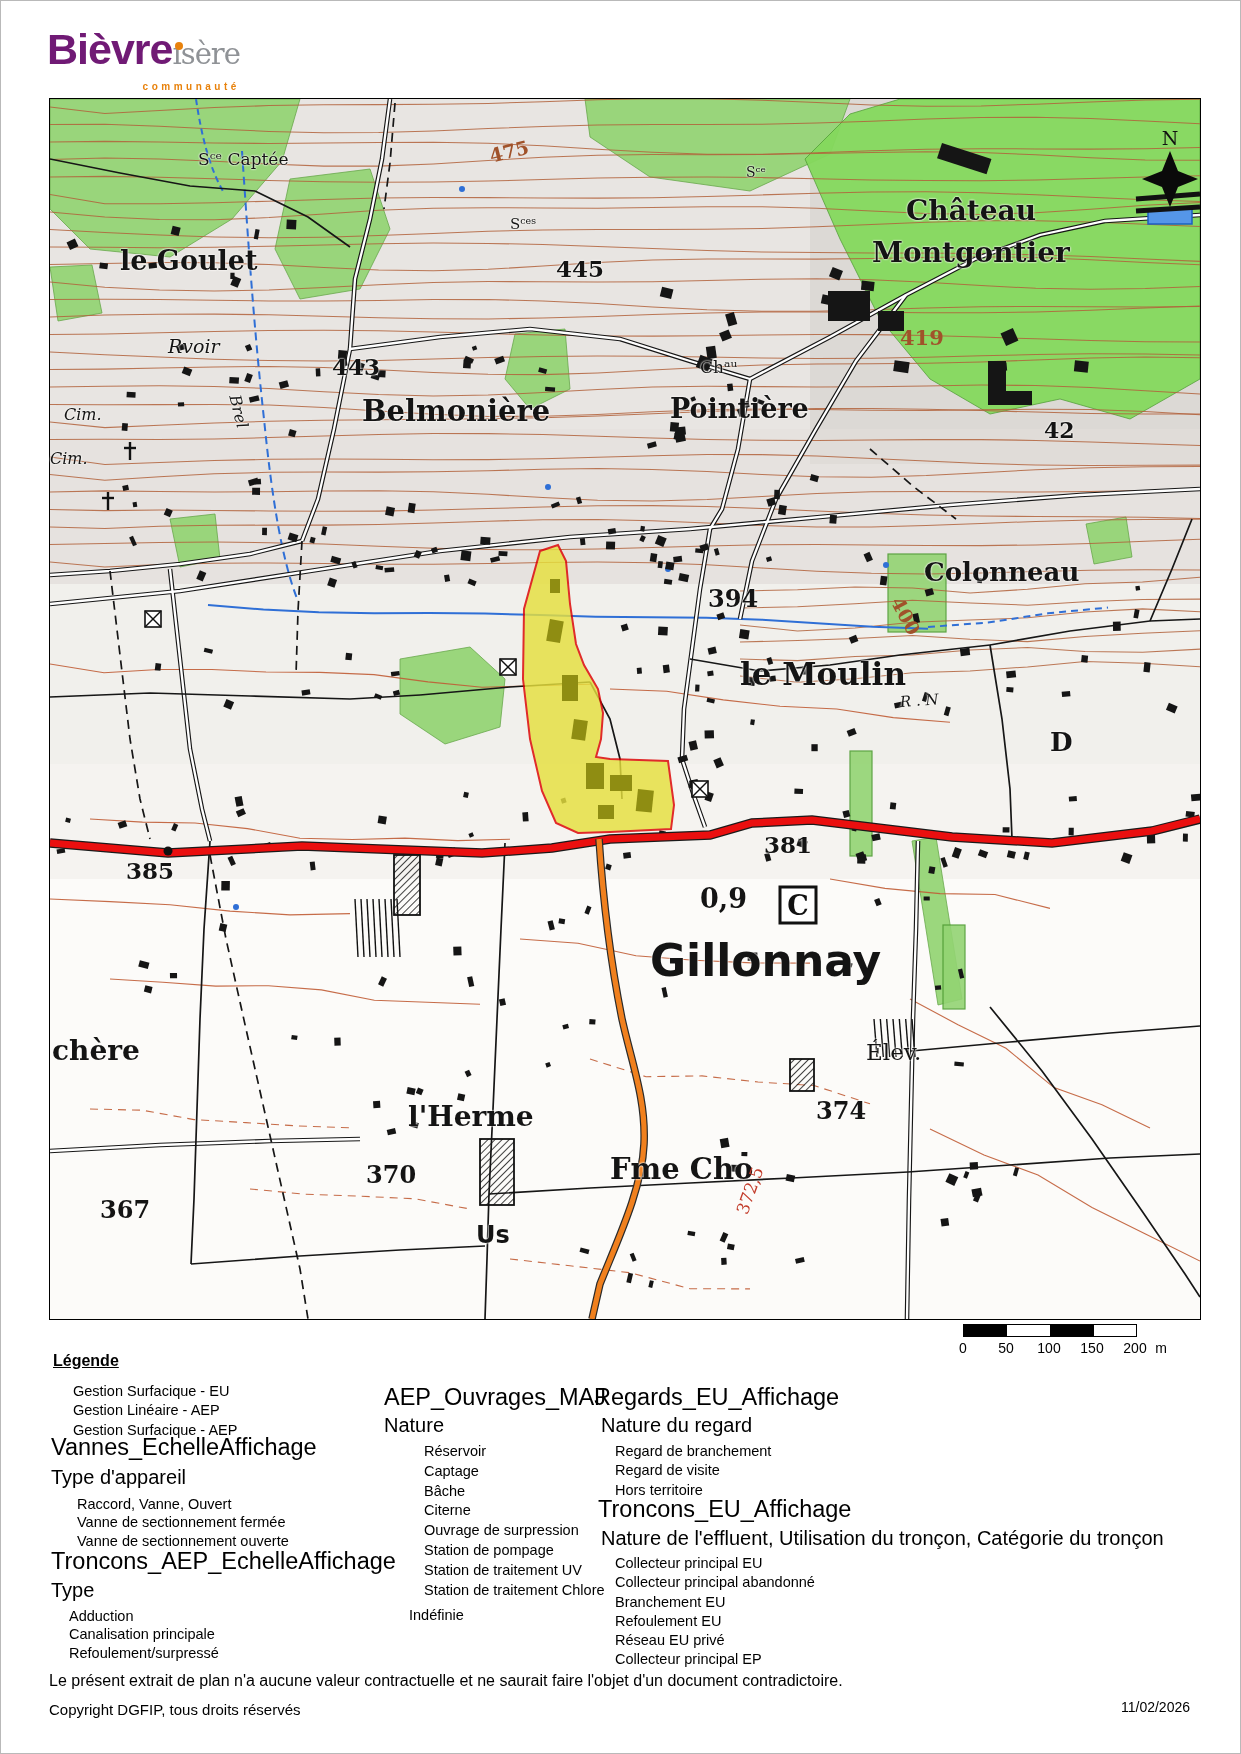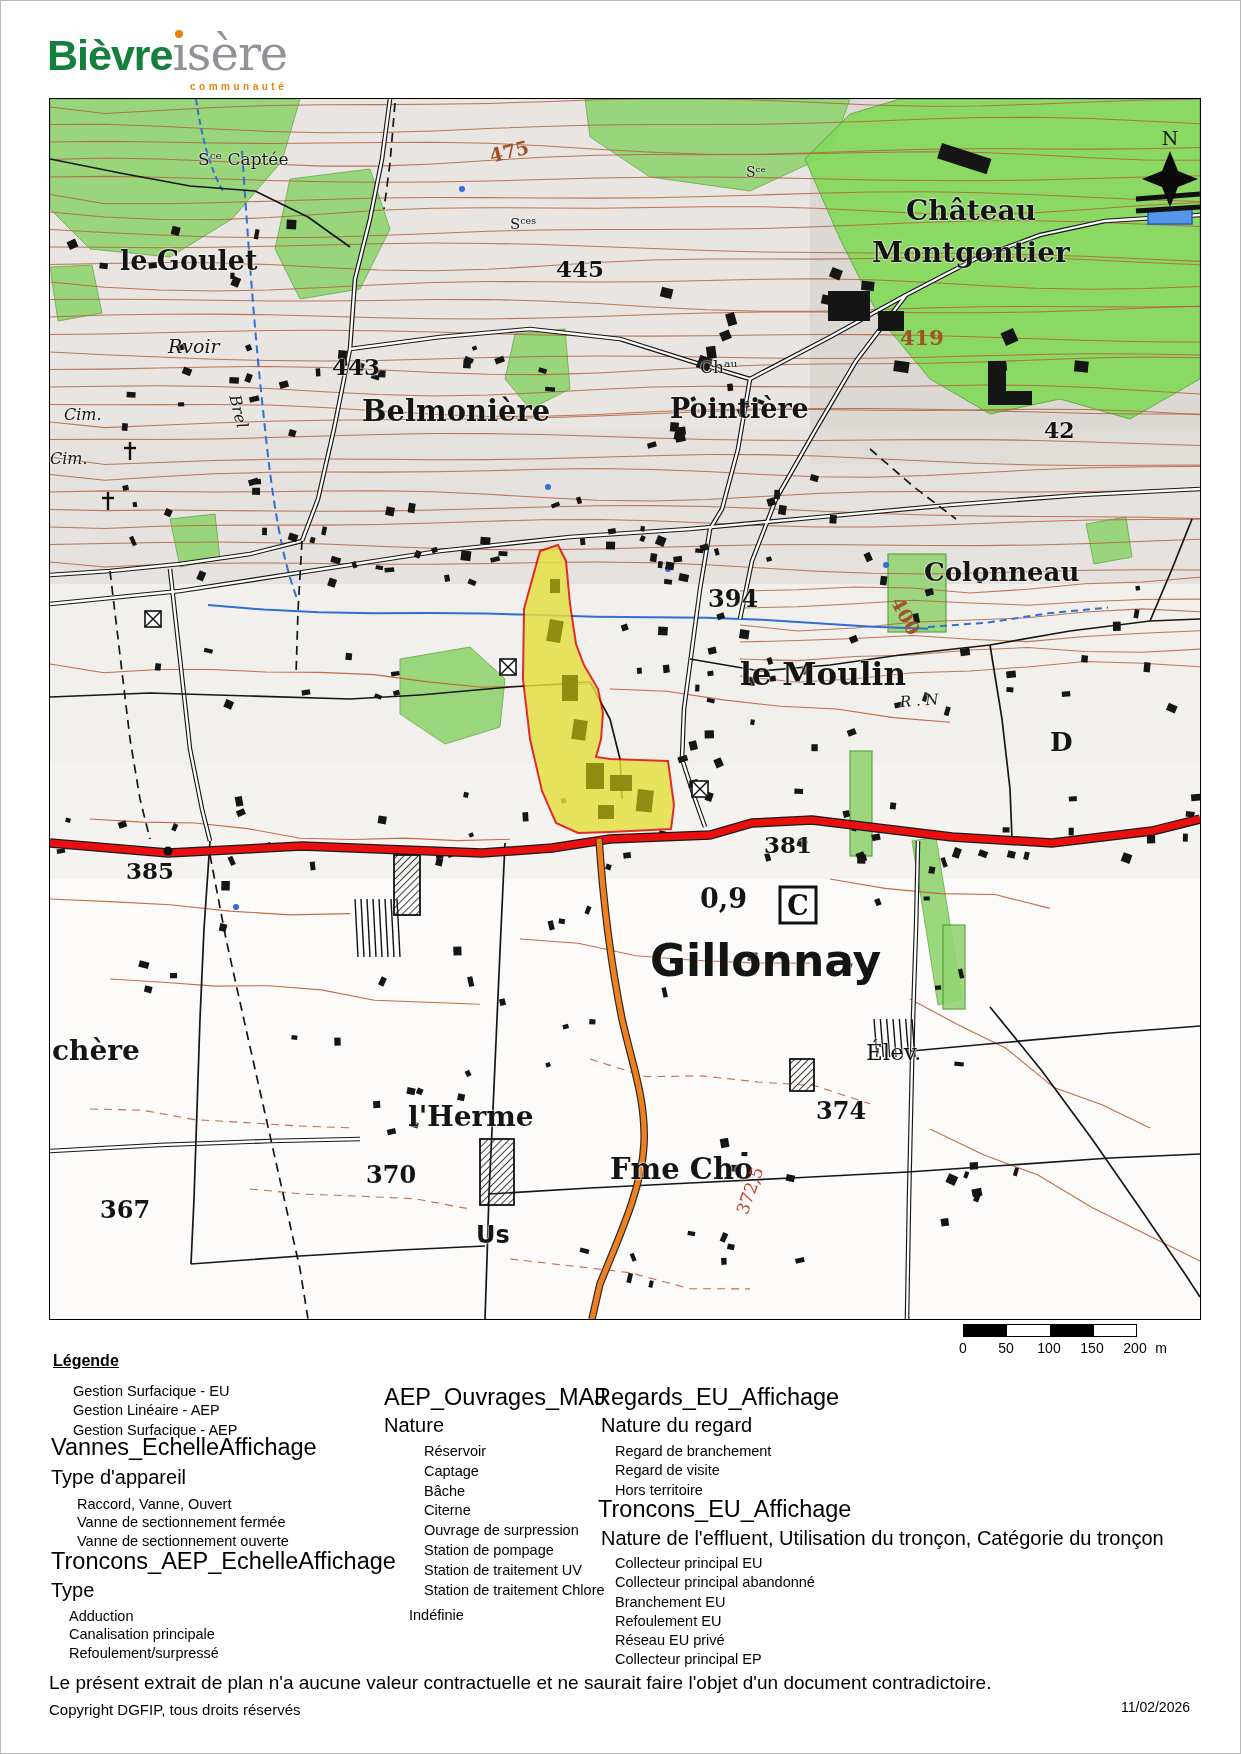--- a/index.html
+++ b/index.html
@@ -1,21 +1,21 @@
 <!DOCTYPE html>
 <html><head>
 <meta charset="utf-8">
 <style>
   html,body{margin:0;padding:0;background:#e8e8e8;}
   .page{position:relative;width:1241px;height:1754px;background:#ffffff;border:1px solid #b9b9b9;
         font-family:"Liberation Sans",sans-serif;overflow:hidden;box-sizing:border-box;}
   
   .logo{position:absolute;left:46px;top:24px;white-space:nowrap;}
-  .logo-bievre{font-family:"Liberation Sans",sans-serif;font-weight:bold;font-size:43px;color:#15803d;letter-spacing:-1px;}
-  .logo-isere{font-family:"DejaVu Serif",serif;font-size:48px;color:#8f9296;letter-spacing:-1px;}
+  .logo-bievre{font-family:"Liberation Sans",sans-serif;font-weight:bold;font-size:43px;color:#701a75;letter-spacing:-1px;}
+  .logo-isere{font-family:"DejaVu Serif",serif;font-size:29px;color:#8f9296;letter-spacing:-1px;}
   .isere-i{position:relative;}
   .isere-i .dot{position:absolute;left:3px;top:5px;width:8px;height:8px;border-radius:50%;background:#e8820c;}
   .logo-tagline{position:absolute;right:0;top:56px;font-size:10px;font-weight:bold;letter-spacing:3.5px;color:#e8820c;}
   
   .map-frame{position:absolute;left:48px;top:97px;width:1150px;height:1220px;border:1.5px solid #000;
              background:#f6f4f1;box-sizing:content-box;}
   .map-frame svg{position:absolute;left:0;top:0;width:1150px;height:1220px;}
   .map-labels{position:absolute;left:0;top:0;width:1150px;height:1220px;pointer-events:none;}
   .map-label{position:absolute;font-family:"DejaVu Serif",serif;font-weight:bold;color:#141414;
              white-space:nowrap;transform-origin:left center;line-height:1;
@@ -620,16 +620,16 @@
         <div class="lg-item">Collecteur principal EU</div>
         <div class="lg-item">Collecteur principal abandonné</div>
         <div class="lg-item">Branchement EU</div>
         <div class="lg-item">Refoulement EU</div>
         <div class="lg-item">Réseau EU privé</div>
         <div class="lg-item">Collecteur principal EP</div>
       </div>
     <div class="lg-abs lg-sub" style="left:600px;top:181px;">Nature de l'effluent, Utilisation du tronçon, Catégorie du tronçon</div>
   </div>
 
-  <div class="footer-text" style="left:48px;top:1671px;font-size:19px;">Le présent extrait de plan n'a aucune valeur contractuelle et ne saurait faire l'objet d'un document contradictoire.</div>
+  <div class="footer-text" style="left:48px;top:1671px;font-size:16px;">Le présent extrait de plan n'a aucune valeur contractuelle et ne saurait faire l'objet d'un document contradictoire.</div>
   <div class="footer-text" style="left:48px;top:1700px;">Copyright DGFIP, tous droits réservés</div>
   <div class="footer-text" style="right:50px;left:auto;top:1698px;font-size:14px;">11/02/2026</div>
 </div>
 
 </body></html>

